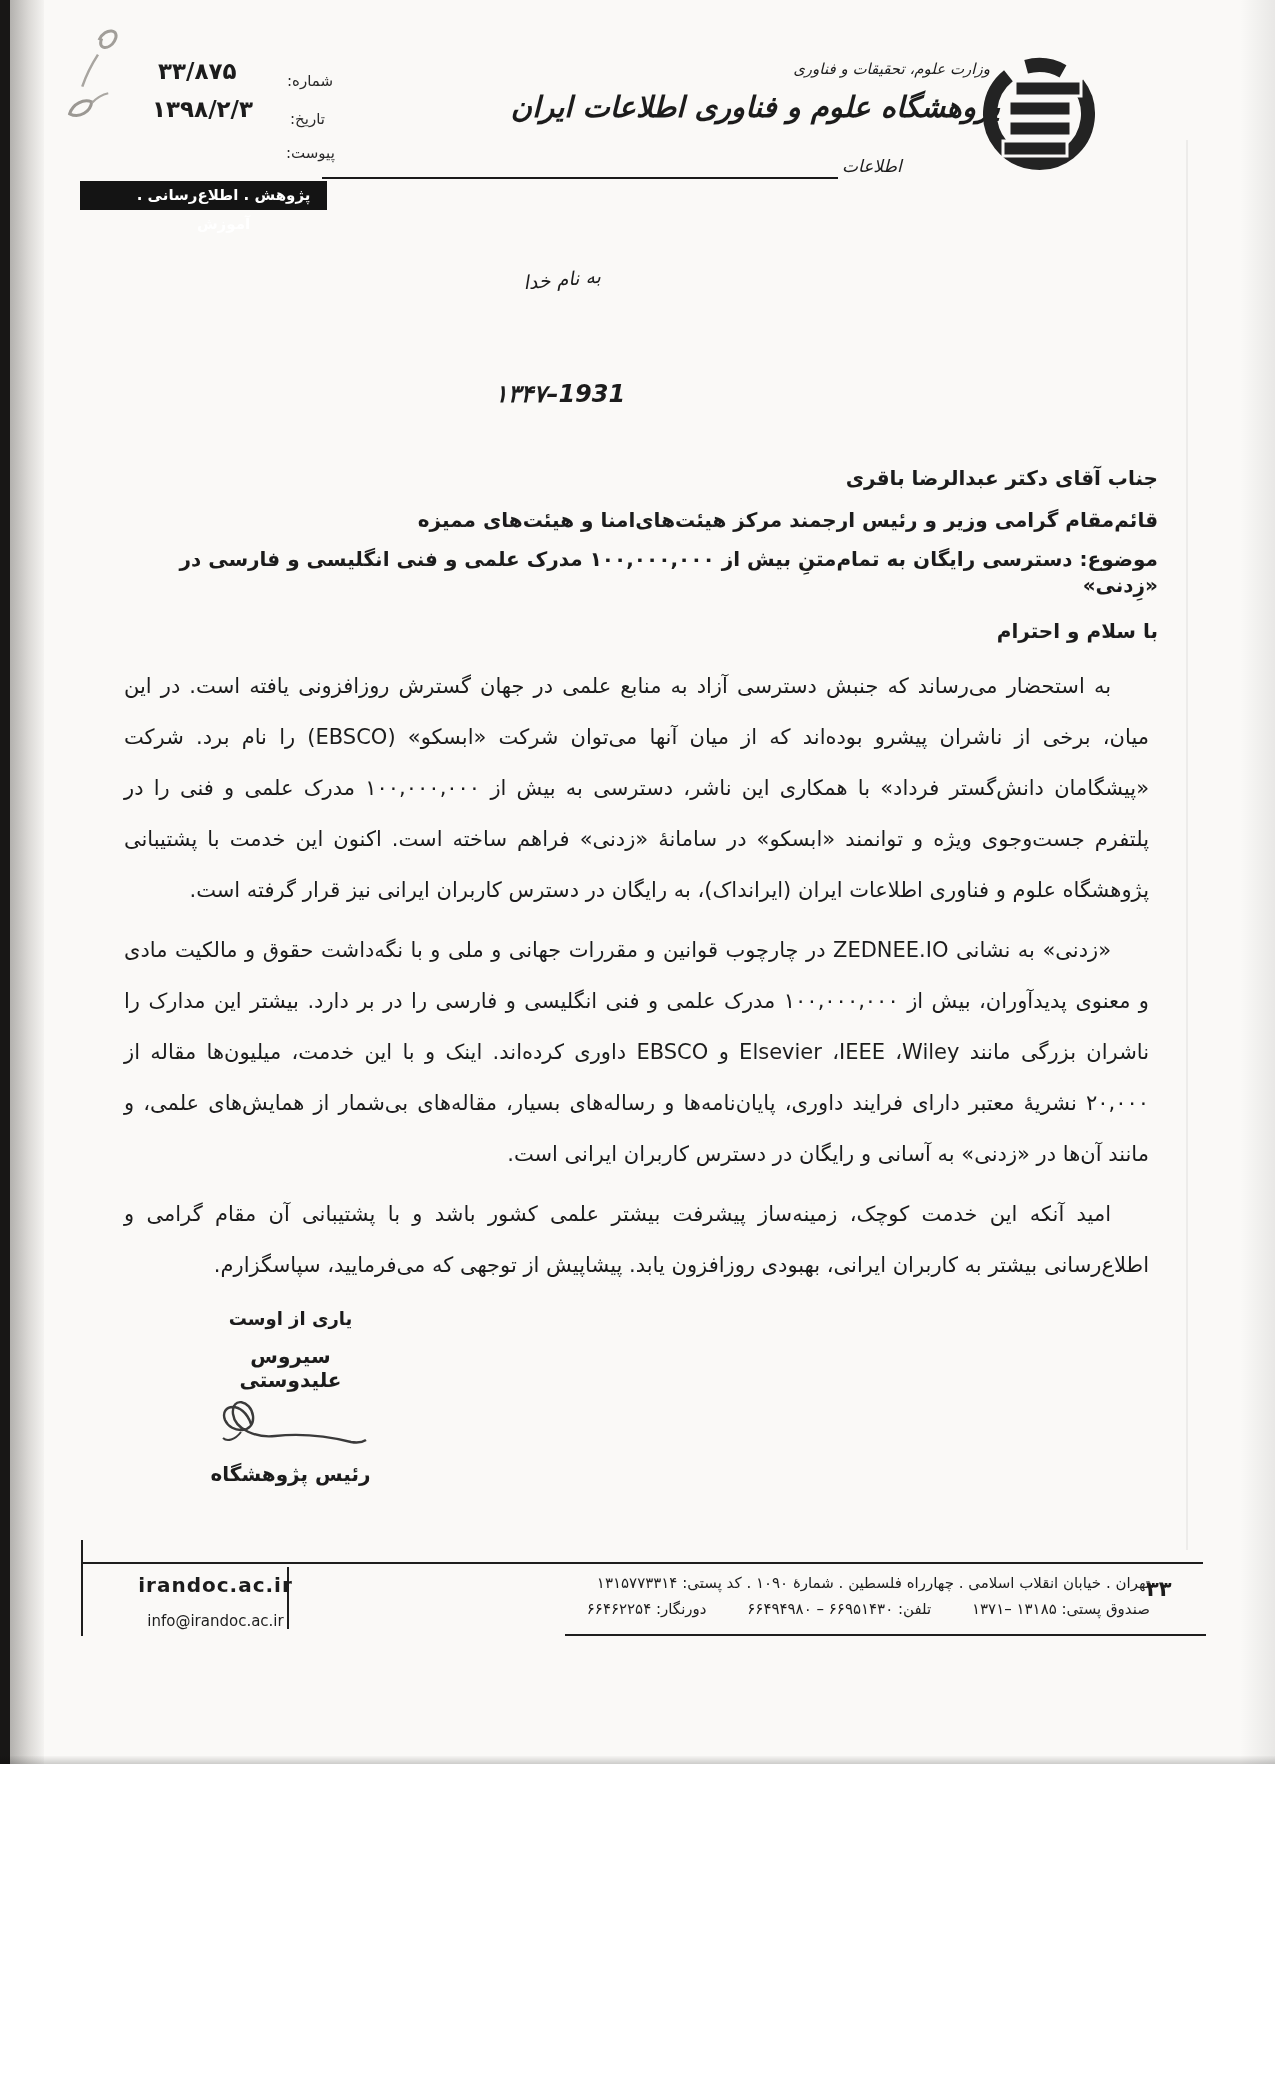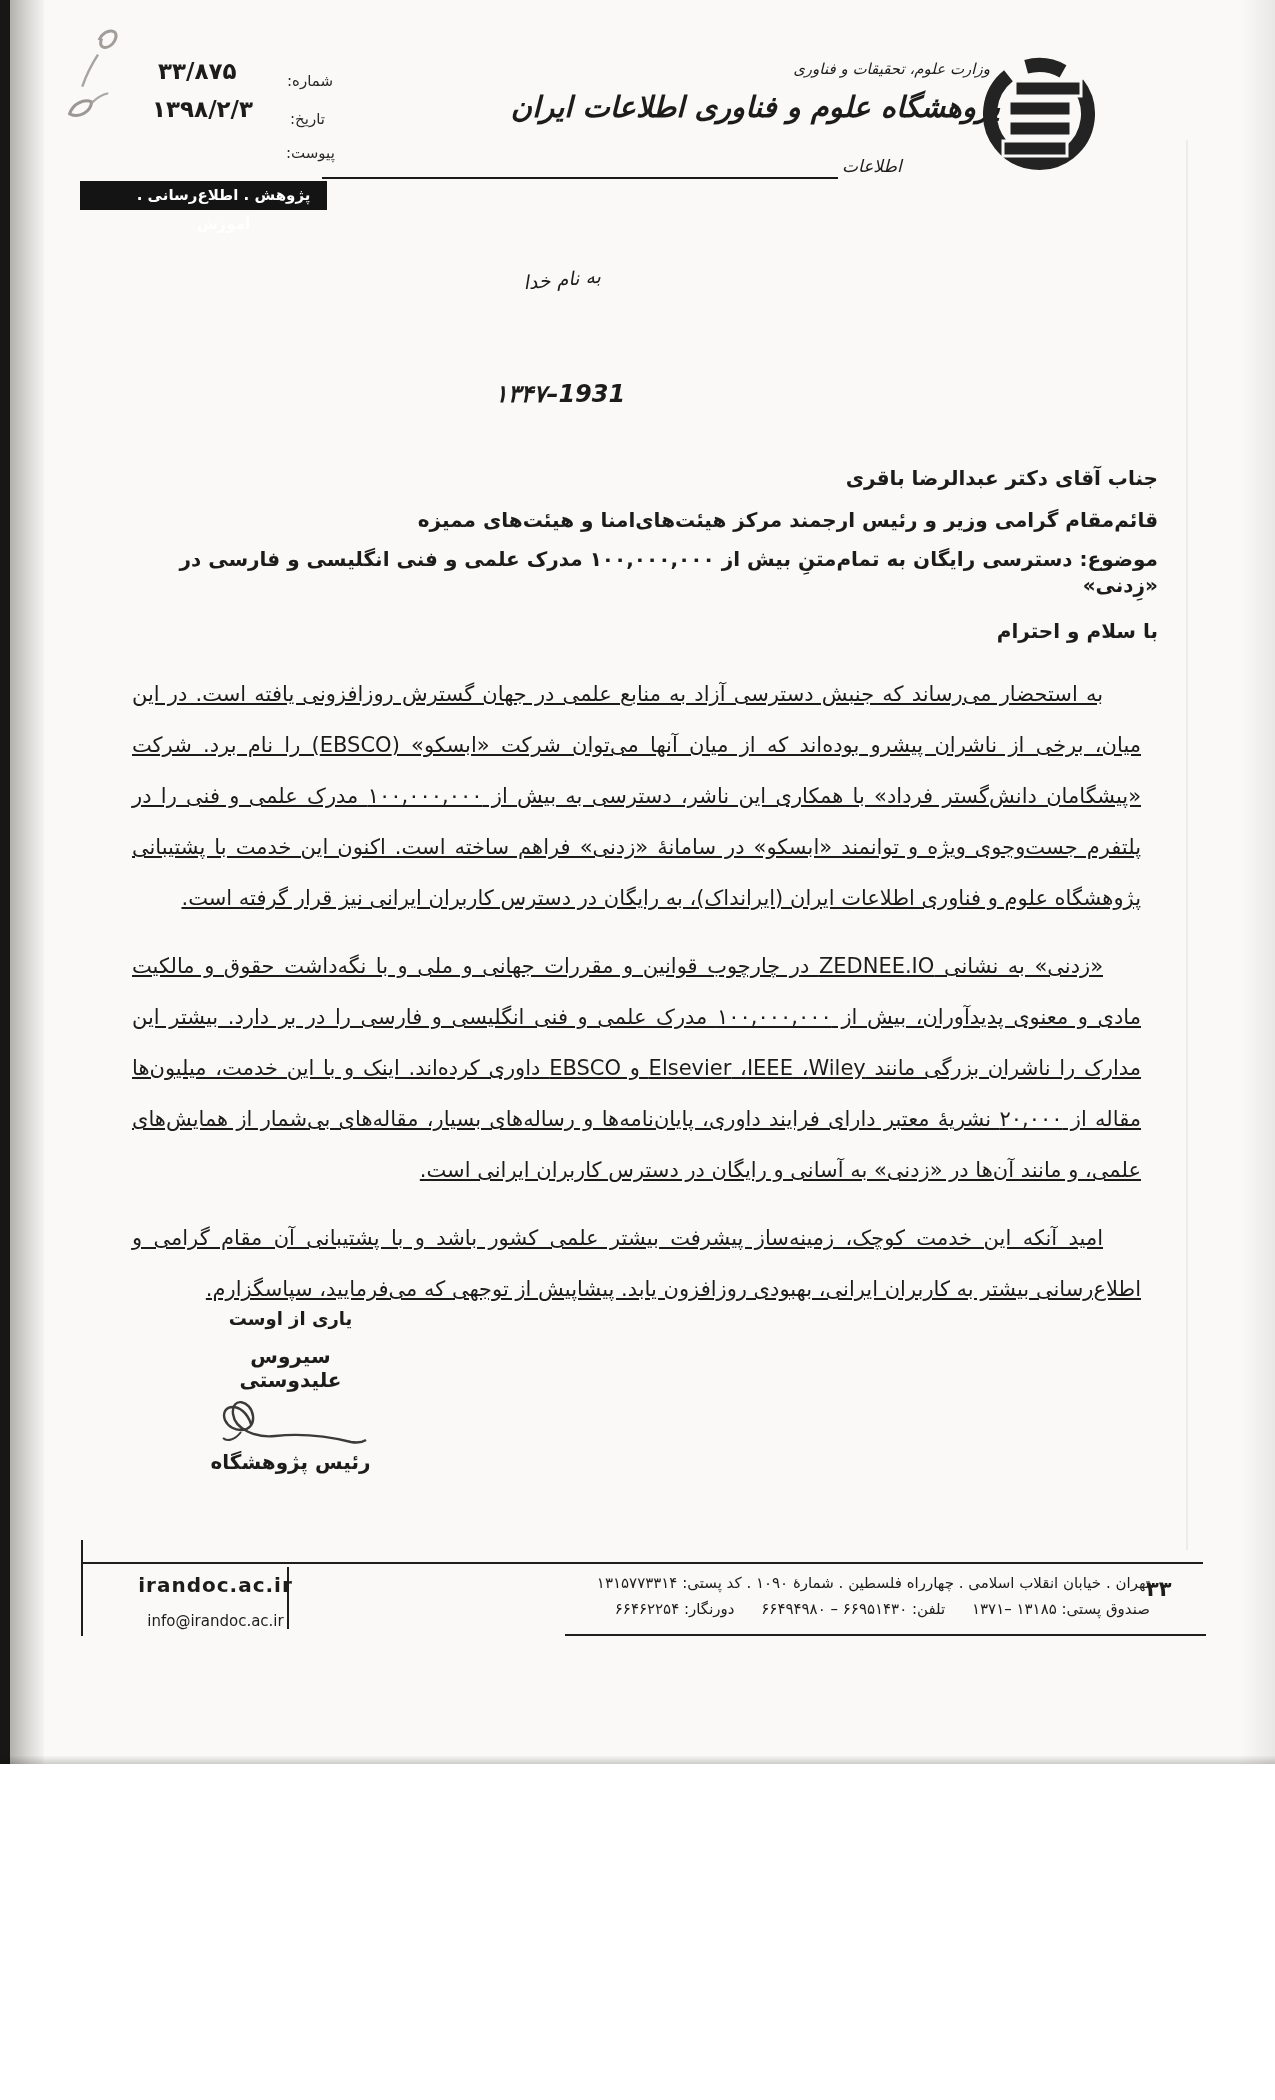--- a/index.html
+++ b/index.html
@@ -36,38 +36,38 @@
   .years { font-size:24px; font-style:italic; font-weight:bold; text-align:center; }
 
   .right-col { left:118px; width:1040px; direction:rtl; text-align:right; }
   .recipient-line { font-size:20px; font-weight:bold; line-height:26px; }
   .recipient-line.name { margin-bottom:16px; }
   .recipient-line.title { margin-bottom:13px; }
   .salutation { font-size:20px; font-weight:bold; }
 
   .body-text { left:115px; top:652px; width:1043px; direction:rtl; text-align:justify;
                font-size:21px; line-height:51px; }
-  .body-text p { margin:17px; text-indent:38px;text-decoration:underline; }
+  .body-text p { margin:9px; text-indent:38px; }
 
   .sig-block { left:203px; top:1308px; width:175px; text-align:center; direction:rtl; }
   .sig-invocation { font-size:18px; font-weight:bold; margin-bottom:15px; }
   .sig-name { font-size:20px; font-weight:bold; }
-  .sig-role { font-size:20px; font-weight:bold; margin-top:2px; }
+  .sig-role { font-size:20px; font-weight:bold; margin-top:14px; }
 
   
   .f-rule-top { left:82px; top:1562px; width:1121px; height:2px; background:#1e1e1e; }
   .f-rule-bottom { left:565px; top:1634px; width:641px; height:2px; background:#1e1e1e; }
   .f-vline-left { left:81px; top:1540px; width:2px; height:96px; background:#1e1e1e; }
   .f-divider { left:287px; top:1567px; width:2px; height:62px; background:#1e1e1e; }
   .f-web { left:138px; top:1573px; width:155px; text-align:center; }
   .f-website { font-size:20px; font-weight:bold; letter-spacing:1px; }
   .f-email { font-size:15px; margin-top:15px; }
   .f-right { left:575px; top:1574px; width:575px; direction:rtl; text-align:right; font-size:15px; }
   .f-line2 { margin-top:8px; }
-  .f-unit { margin-left:22px; }
+  .f-unit { margin-left:36px; }
   .ltr-num { direction:ltr; unicode-bidi:bidi-override; display:inline-block; }
   .page-num { left:1146px; top:1577px; font-size:21px; font-weight:bold; }
 
   svg { display:block; }
 </style>
 </head>
 <body>
 
 <div class="scan">
 

